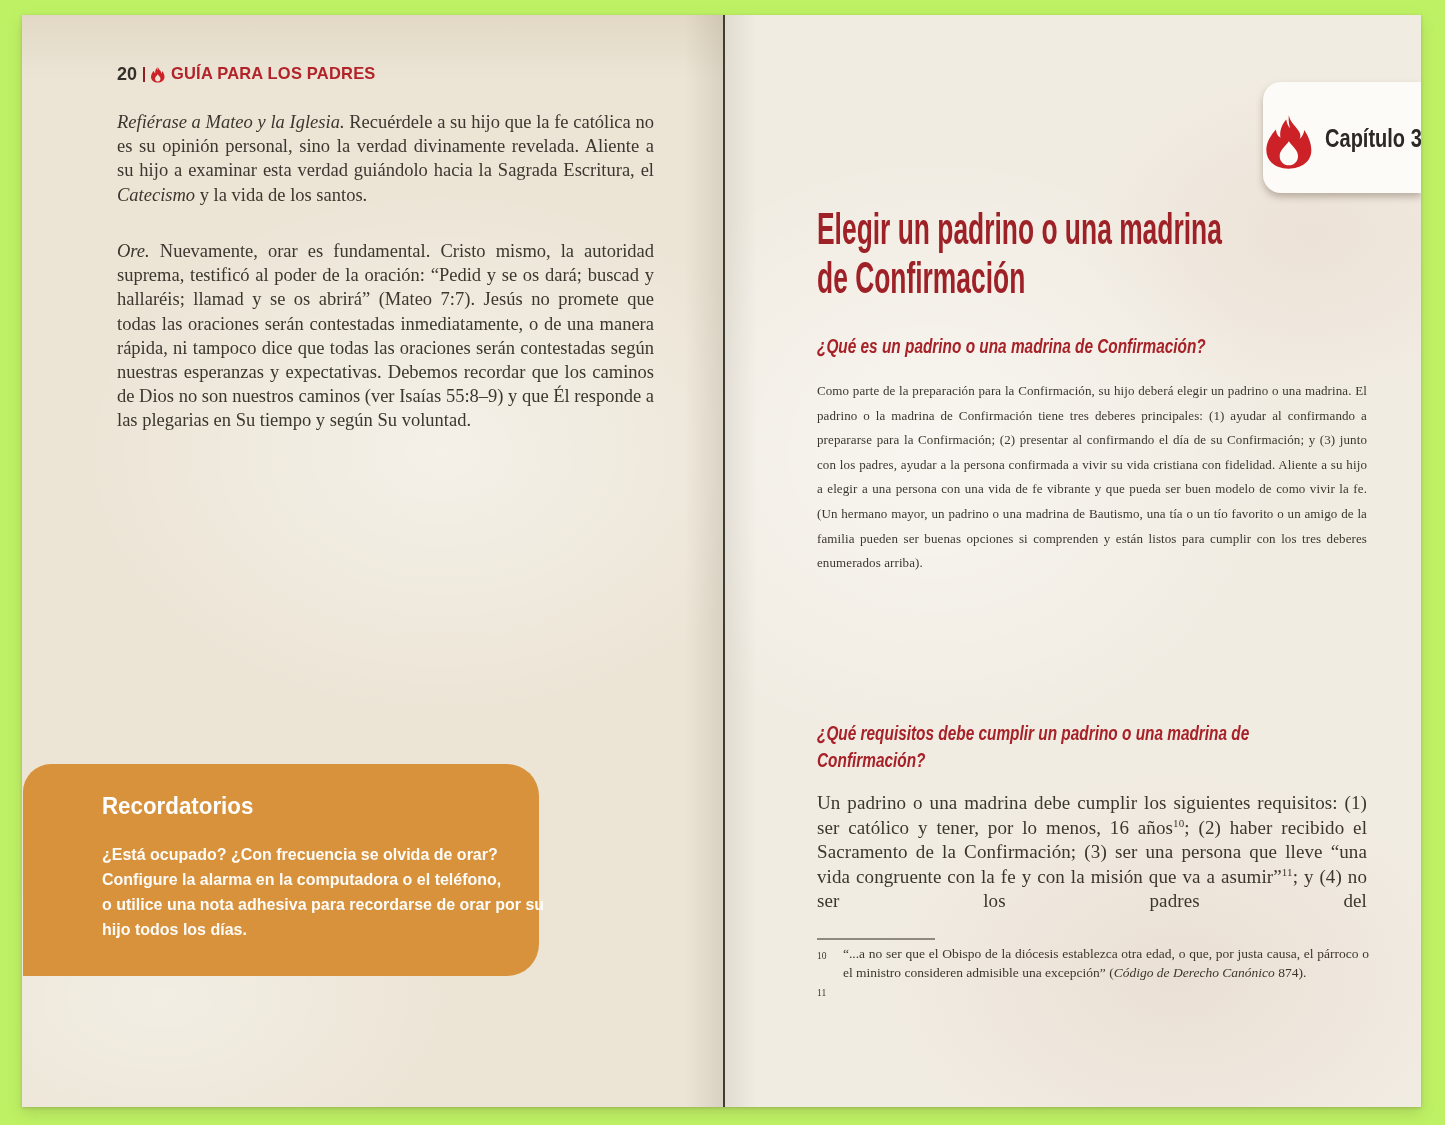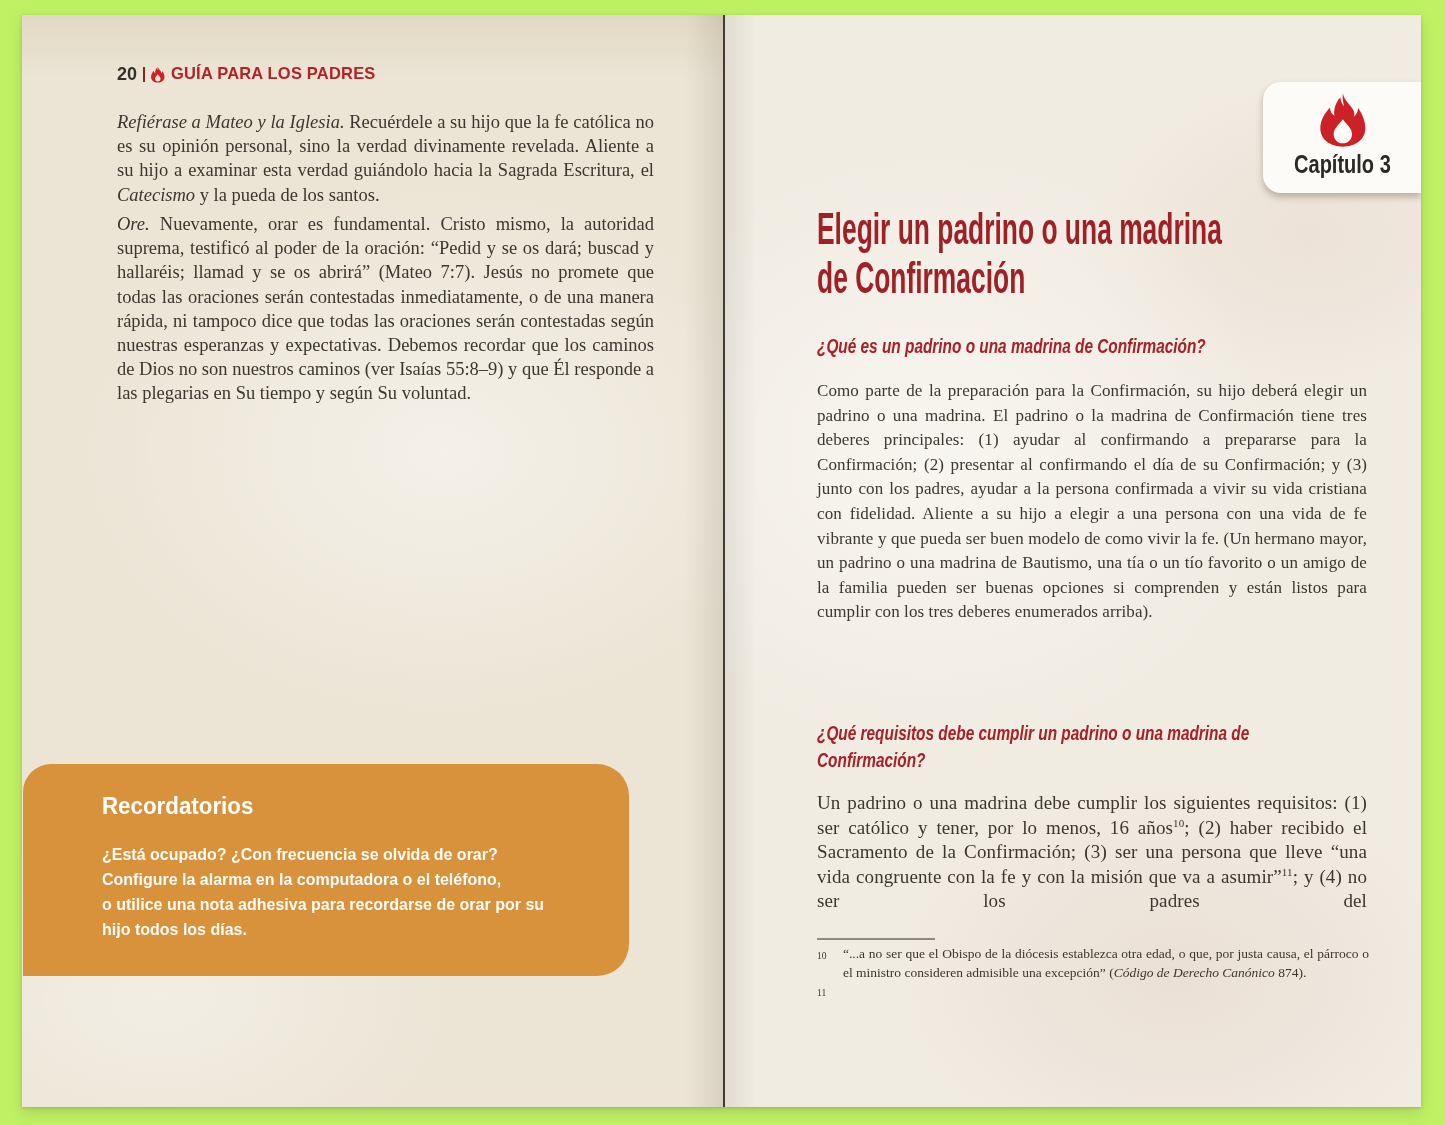--- a/index.html
+++ b/index.html
@@ -52,45 +52,45 @@
   .flame-small{display:inline-flex;margin-right:6px;}
   .flame-small svg{width:15px;height:17px;}
   .running-title{
     font-size:17px;color:#b22329;letter-spacing:0.2px;white-space:nowrap;
     transform:scaleX(0.97);transform-origin:0 50%;
   }
   .body-text{
     font-family:"Liberation Serif",serif;color:#3b372e;margin:0;text-align:justify;
   }
   .para-1{position:absolute;left:95px;top:95px;width:537px;font-size:18.5px;line-height:24.2px;}
-  .para-2{position:absolute;left:95px;top:197px;width:537px;font-size:18.5px;line-height:24.2px;}
+  .para-2{position:absolute;left:95px;top:224px;width:537px;font-size:18.5px;line-height:24.2px;}
   .body-text em{font-style:italic;}
 
   .callout{
-    position:absolute;left:1px;top:749px;width:606px;height:212px;
+    position:absolute;left:1px;top:749px;width:516px;height:212px;
     background:#d8923c;border-radius:28px 32px 32px 0;
   }
   .callout-title{
     position:absolute;left:79px;top:28px;margin:0;
     font-family:"Liberation Sans",sans-serif;font-weight:bold;font-size:24px;color:#ffffff;
     transform:scaleX(0.93);transform-origin:0 0;white-space:nowrap;
   }
   .callout-body{
     position:absolute;left:79px;top:78px;
     font-family:"Liberation Sans",sans-serif;font-weight:bold;font-size:16.5px;line-height:25px;
     color:#fdfcf9;transform:scaleX(0.97);transform-origin:0 0;
   }
   .callout-line{white-space:nowrap;}
 
   
   .chapter-tab{
     position:absolute;left:538px;top:67px;width:158px;height:111px;
     background:#fcfbf7;border-radius:18px 0 0 18px;
     box-shadow:0 4px 7px rgba(85,70,50,0.35);
-    display:flex;flex-direction:column;align-items:center;
+    display:flex;flex-direction:row;align-items:center;
   }
   .flame-large{margin-top:9px;display:inline-flex;}
   .flame-large svg{width:50px;height:58px;}
   .chapter-label{
     font-family:"Liberation Sans",sans-serif;font-weight:bold;font-size:25px;color:#2c2925;
     transform:scaleX(0.80);margin-top:1px;white-space:nowrap;
   }
   .main-heading{
     position:absolute;left:92px;top:189px;margin:0;
     font-family:"Liberation Sans",sans-serif;font-weight:bold;
@@ -101,21 +101,21 @@
   .subhead{
     font-family:"Liberation Sans",sans-serif;font-weight:bold;font-style:italic;
     font-size:20.5px;line-height:27px;color:#a72228;margin:0;
     transform:scaleX(0.75);transform-origin:0 0;white-space:nowrap;
   }
   .subhead-1{position:absolute;left:92px;top:317px;}
   .subhead-2{position:absolute;left:92px;top:704px;}
   .shl{display:block;}
   .rp-para-1{
     position:absolute;left:92px;top:364px;width:550px;
-    font-size:17px;line-height:24.6px;letter-spacing:0.1px;
+    font-size:13px;line-height:24.6px;letter-spacing:0.1px;
   }
   .rp-para-2{
     position:absolute;left:92px;top:776px;width:550px;
     font-size:19px;line-height:24.6px;letter-spacing:0.1px;
     text-align-last:justify;
   }
   .body-sup{font-size:11px;line-height:0;vertical-align:7px;}
   .footnote-rule{
     position:absolute;left:92px;top:923px;width:118px;height:0;
     border-top:2px solid #8f8a7f;
@@ -145,21 +145,21 @@
         <span class="folio-divider"></span>
         <span class="flame-small">
           <svg viewBox="0 0 60 66" xmlns="http://www.w3.org/2000/svg">
             <path fill="#cc2127" d="M31 1 C33 10 39 14 43 20 C45 23 45.5 26 44 29 C47.5 26.5 49 22.5 49.5 18.5 C54.5 26 58 34.5 58 43 C58 57 45.5 65 31 65 C16.5 65 4 57 4 43 C4 32.5 9.5 25 15.5 18 C16 22.5 17.5 26 21 28 C19.5 20.5 22.5 11.5 28 6 C28.5 10.5 30 14 32.5 16.5 C31 11.5 30.5 6 31 1 Z"></path>
             <path fill="#ece5d6" d="M31 32 C35.5 38.5 42 42.5 42 50 C42 56.5 37 61 31 61 C25 61 20 56.5 20 50 C20 42.5 26.5 38.5 31 32 Z"></path>
           </svg>
         </span>
         <span class="running-title">GUÍA PARA LOS PADRES</span>
       </header>
 
-      <p class="body-text para-1"><em>Refiérase a Mateo y la Iglesia.</em><span> Recuérdele a su hijo que la fe católica no es su opinión personal, sino la verdad divinamente revelada. Aliente a su hijo a examinar esta verdad guiándolo hacia la Sagrada Escritura, el </span><em>Catecismo</em><span> y la pueda de los santos.</span></p>
+      <p class="body-text para-1"><em>Refiérase a Mateo y la Iglesia.</em><span> Recuérdele a su hijo que la fe católica no es su opinión personal, sino la verdad divinamente revelada. Aliente a su hijo a examinar esta verdad guiándolo hacia la Sagrada Escritura, el </span><em>Catecismo</em><span> y la vida de los santos.</span></p>
 
       <p class="body-text para-2"><em>Ore.</em><span> Nuevamente, orar es fundamental. Cristo mismo, la autoridad suprema, testificó al poder de la oración: “Pedid y se os dará; buscad y hallaréis; llamad y se os abrirá” (Mateo 7:7). Jesús no promete que todas las oraciones serán contestadas inmediatamente, o de una manera rápida, ni tampoco dice que todas las oraciones serán contestadas según nuestras esperanzas y expectativas. Debemos recordar que los caminos de Dios no son nuestros caminos (ver Isaías 55:8–9) y que Él responde a las plegarias en Su tiempo y según Su voluntad.</span></p>
 
       <aside class="callout">
         <h2 class="callout-title">Recordatorios</h2>
         <div class="callout-body">
           <div class="callout-line">¿Está ocupado? ¿Con frecuencia se olvida de orar?</div>
           <div class="callout-line">Configure la alarma en la computadora o el teléfono,</div>
           <div class="callout-line">o utilice una nota adhesiva para recordarse de orar por su</div>
           <div class="callout-line">hijo todos los días.</div>

